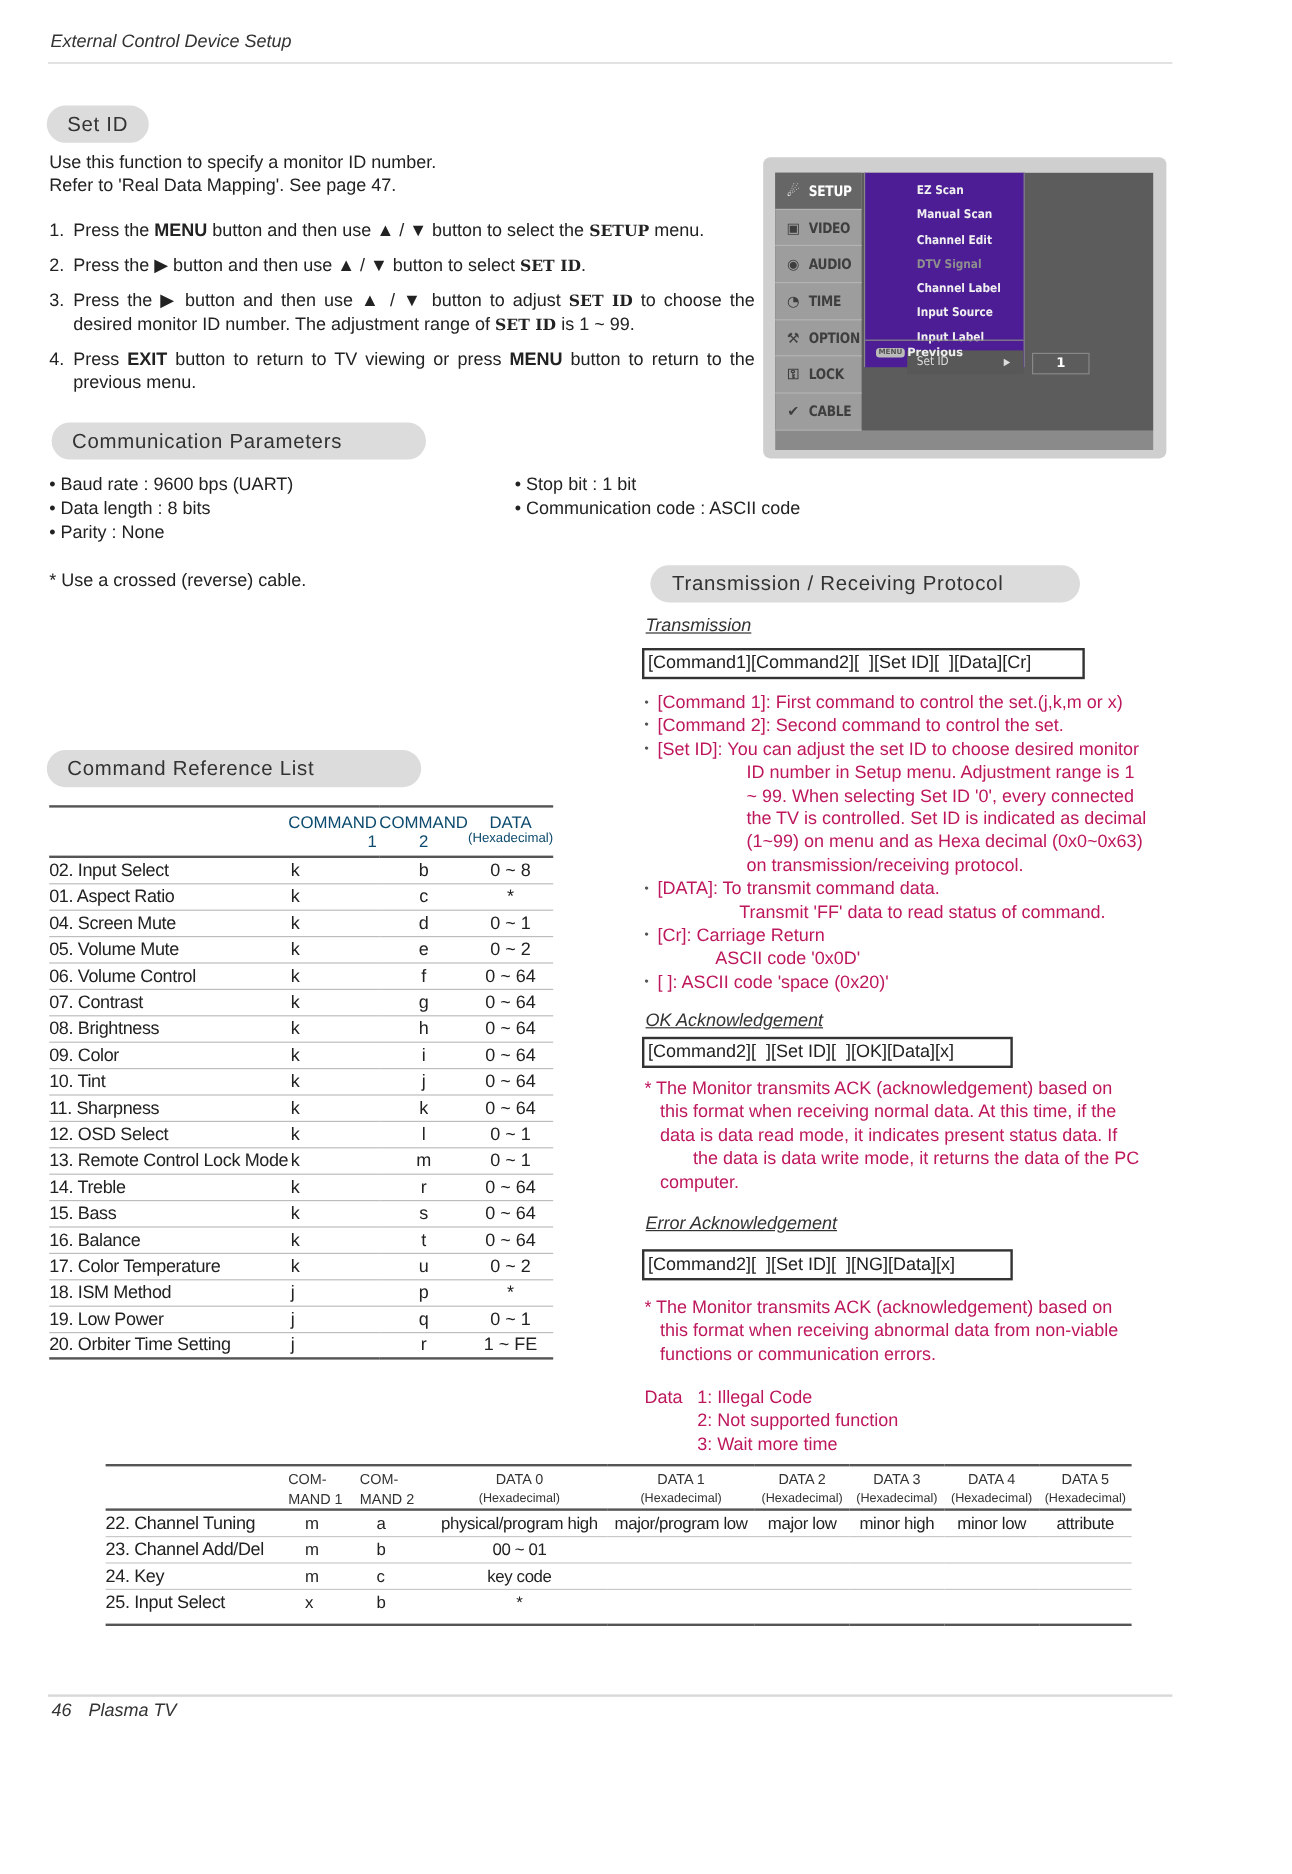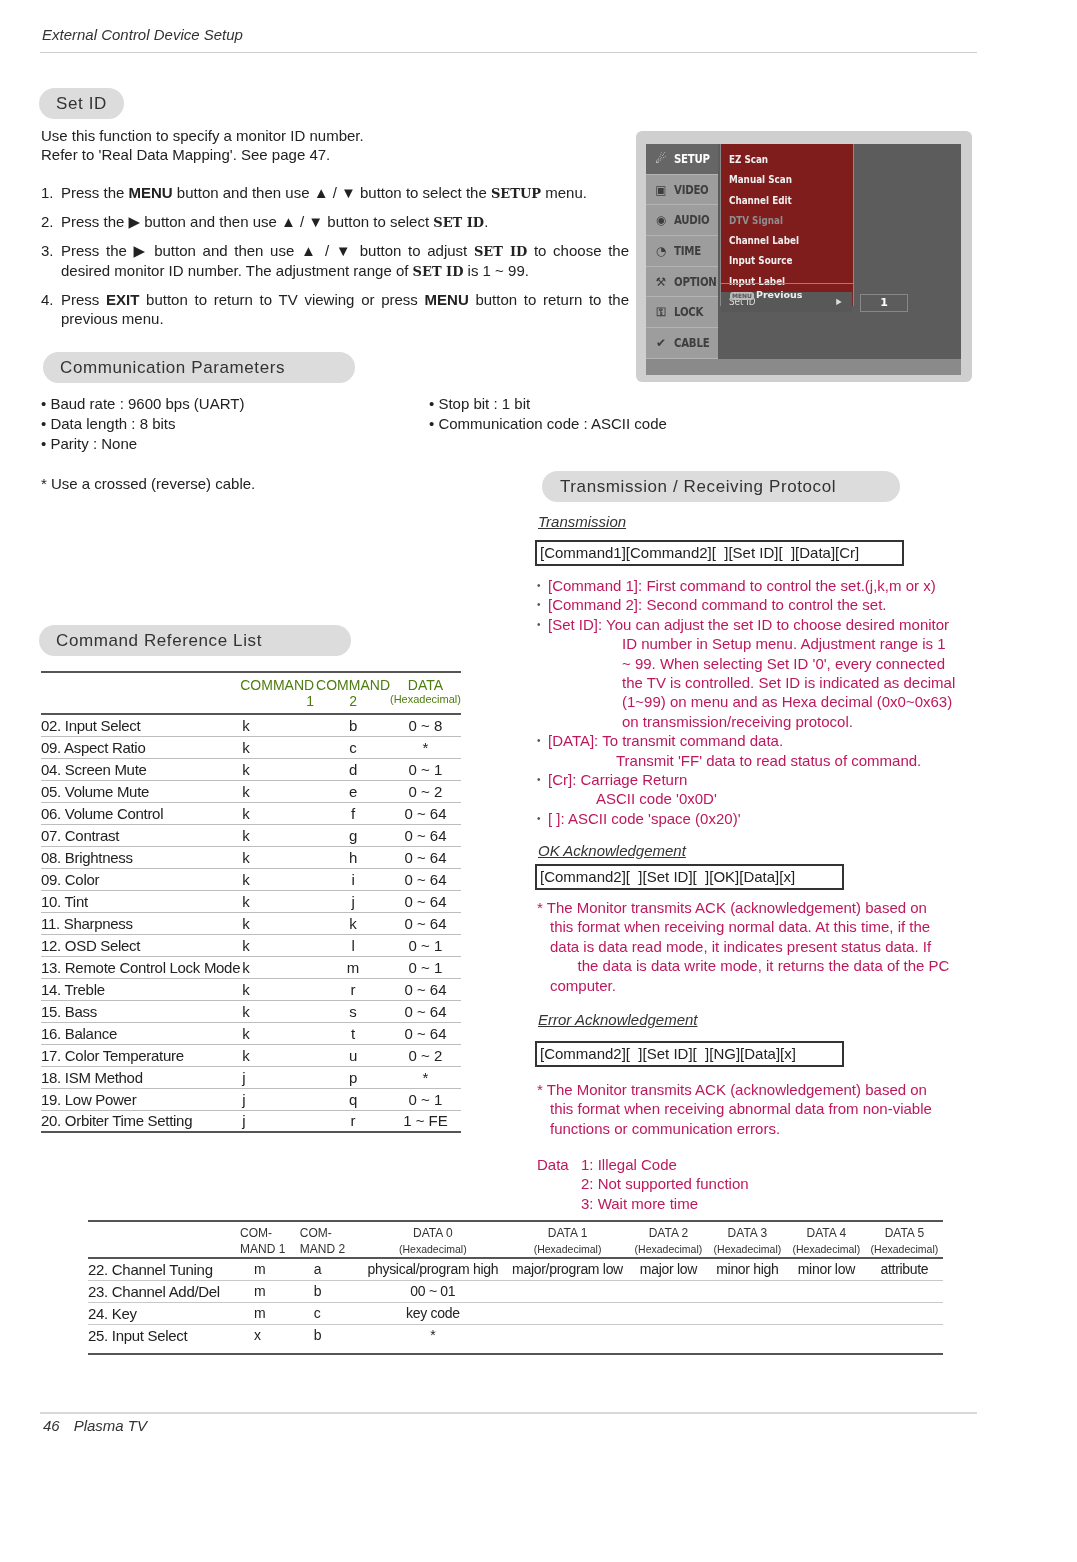--- a/index.html
+++ b/index.html
@@ -25,36 +25,36 @@
 
     
     .tv { left: 636px; top: 131px; width: 336px; height: 251px; background: #cfcfcf; border-radius: 6px; }
     .tv-inner { position: absolute; left: 10px; top: 13px; width: 315px; height: 215px; background: #5c5c5c; }
     .tv-bottom { position: absolute; left: 10px; top: 228px; width: 315px; height: 16px; background: #8a8a8a; }
     .tv-tabs { position: absolute; left: 0; top: 0; width: 72px; height: 215px; background: #9d9d9d; }
     .tv-tab { height: 30.7px; display: flex; align-items: center; gap: 4px; padding-left: 6px; border-bottom: 1px solid #b3b3b3; font-family: "DejaVu Sans", sans-serif; font-weight: bold; font-size: 12px; color: #3e3e3e; transform-origin: left; }
     .tv-tab.active { background: #666; color: #fff; }
     .tv-tab .ico { width: 18px; height: 14px; flex: none; display: inline-block; text-align: center; font-size: 12px; line-height: 14px; }
     .tv-tab .lbl { letter-spacing: -0.3px; transform: scaleX(0.85); transform-origin: left; display: inline-block; }
-    .tv-list { position: absolute; left: 74px; top: 0; width: 134px; height: 162px; background: #7f1d1d; border-left: 1px solid #888; border-right: 1px solid #888; }
+    .tv-list { position: absolute; left: 74px; top: 0; width: 134px; height: 162px; background: #4c1d95; border-left: 1px solid #888; border-right: 1px solid #888; padding-left: 35px; }
     .tv-item { height: 20.3px; line-height: 20.3px; padding-left: 9px; font-family: "DejaVu Sans", sans-serif; font-weight: bold; font-size: 10px; color: #f0f0f0; transform: scaleX(0.88); transform-origin: left; white-space: nowrap; }
     .tv-item.disabled { color: #8e8e8e; }
     .tv-item.selected { background: #585858; color: #ddd; font-weight: normal; width: 113%; position: relative; }
     .tv-item.selected .arr { position: absolute; right: 12px; font-size: 8px; }
     .tv-prev { position: absolute; left: 0; bottom: 0; width: 132px; height: 23px; border-top: 1px solid #888; line-height: 22px; padding-left: 9px; font-family: "DejaVu Sans", sans-serif; font-weight: bold; font-size: 9.5px; color: #eee; }
     .tv-prev .menu-chip { display: inline-block; background: #bbb; color: #555; font-size: 6px; border-radius: 3px; padding: 0 2px; height: 8px; line-height: 8px; vertical-align: middle; margin-right: 2px; }
     .tv-value { position: absolute; left: 214px; top: 150px; width: 48px; height: 18px; border: 1px solid #888; background: #5c5c5c; color: #fff; font-family: "DejaVu Sans", sans-serif; font-weight: bold; font-size: 11px; line-height: 16px; text-align: center; }
 
     .params { font-size: 15px; line-height: 20px; }
 
     
     table { border-collapse: collapse; }
     .cmd-table { left: 41px; top: 671px; width: 415px; font-size: 15px; }
     .cmd-table thead tr { border-top: 2px solid #555; border-bottom: 2px solid #555; }
-    .cmd-table th { font-weight: normal; font-size: 14px; color: #4d7c0f; vertical-align: top; padding-top: 4px; height: 42px; }
+    .cmd-table th { font-weight: normal; font-size: 14px; color: #0c4a6e; vertical-align: top; padding-top: 4px; height: 42px; }
     .cmd-table th .sub { display: block; font-size: 11px; }
     .cmd-table td { height: 22px; border-bottom: 1px solid #bdbdbd; padding: 0; color: #222; }
     .cmd-table tbody tr:last-child td { border-bottom: 2px solid #555; }
     .cmd-table td.name { width: 208px; white-space: nowrap; letter-spacing: -0.3px; }
     .cmd-table td.c1 { width: 72px; padding-left: 2px; }
     .cmd-table td.c2 { width: 60px; text-align: center; }
     .cmd-table td.d { text-align: center; }
 
     .sub-head { font-style: italic; text-decoration: underline; font-size: 15px; color: #333; }
     .fmt-box { border: 2px solid #333; height: 26px; line-height: 22px; padding-left: 3px; font-size: 15px; white-space: pre; }
@@ -176,21 +176,21 @@
     </tr>
   </thead>
   <tbody id="cmd-body">
       <tr>
         <td class="name">02. Input Select</td>
         <td class="c1">k</td>
         <td class="c2">b</td>
         <td class="d">0 ~ 8</td>
       </tr>
       <tr>
-        <td class="name">09. Aspect Ratio</td>
+        <td class="name">01. Aspect Ratio</td>
         <td class="c1">k</td>
         <td class="c2">c</td>
         <td class="d">*</td>
       </tr>
       <tr>
         <td class="name">04. Screen Mute</td>
         <td class="c1">k</td>
         <td class="c2">d</td>
         <td class="d">0 ~ 1</td>
       </tr>

